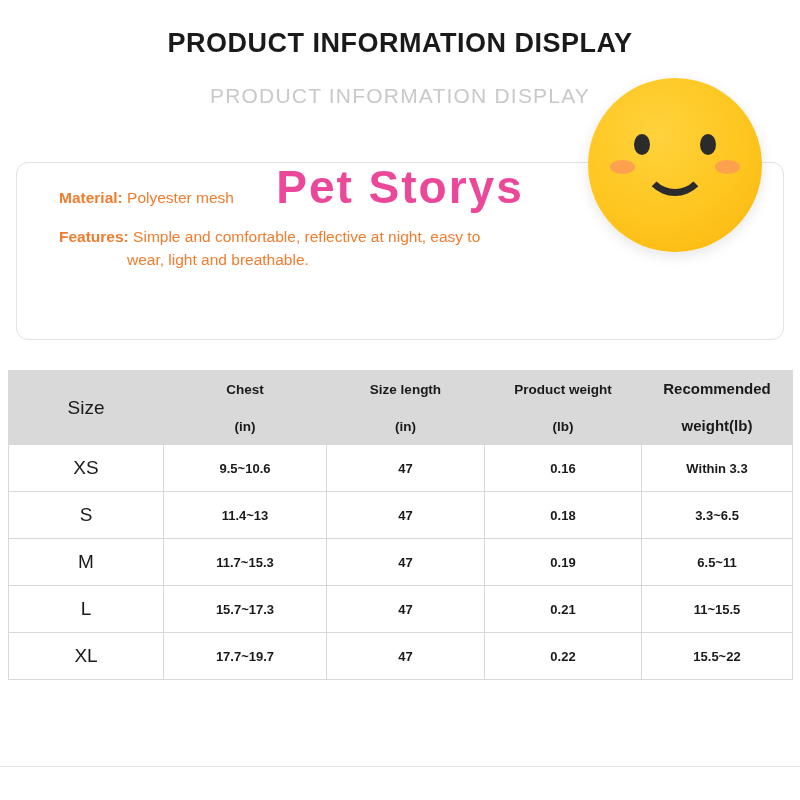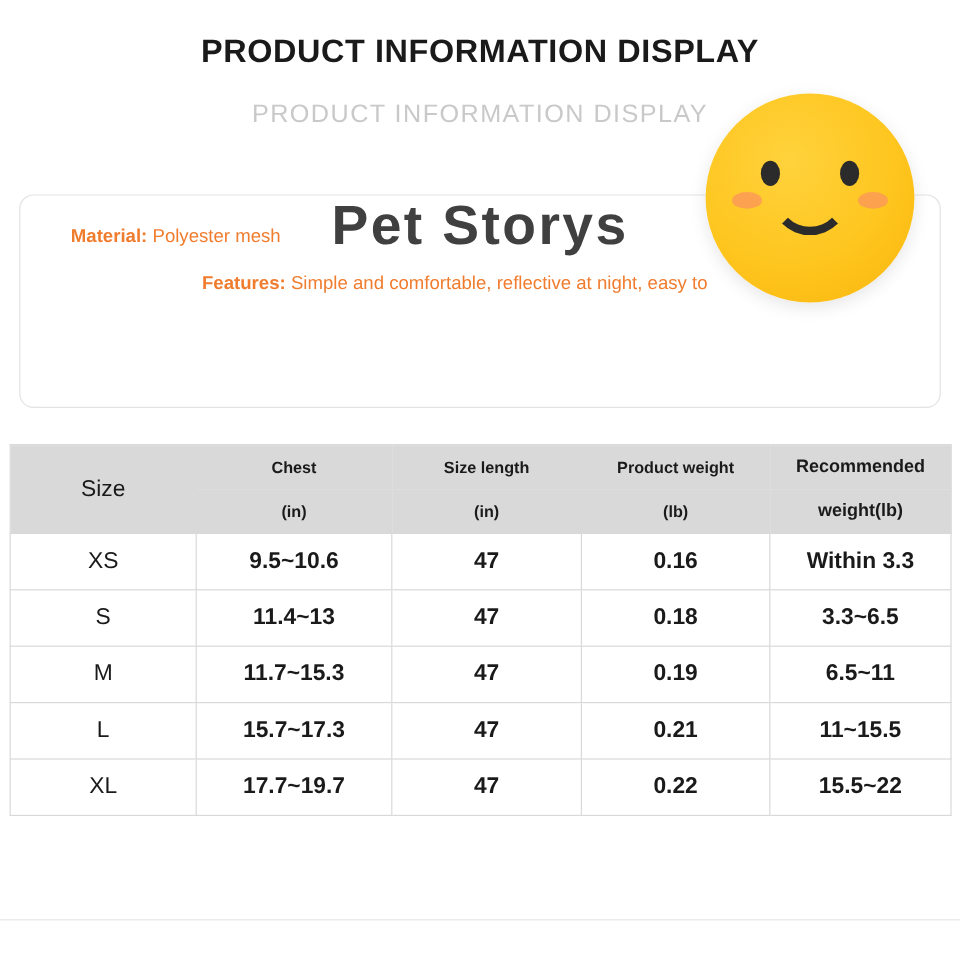--- a/index.html
+++ b/index.html
@@ -49,21 +49,21 @@
   
   .watermark {
     position: absolute;
     top: 160px;
     left: 0;
     width: 800px;
     text-align: center;
     font-size: 46px;
     font-weight: bold;
     letter-spacing: 2px;
-    color: #404040;
+    color: #ec4899;
     pointer-events: none;
     user-select: none;
   }
 
   
   .info-box {
     position: absolute;
     top: 162px;
     left: 16px;
     width: 768px;
@@ -79,21 +79,21 @@
     width: 640px;
   }
   .info-line {
     font-size: 15.5px;
     color: #f07c2e;
     line-height: 1.45;
     margin-bottom: 17px;
     font-weight: normal;
   }
   .info-line .lbl { font-weight: bold; }
-  .info-line.last { margin-bottom: 6px; text-align: center; }
+  .info-line.last { margin-bottom: 6px; }
   .info-indent { display: block; padding-left: 68px; }
 
   
   .smiley {
     position: absolute;
     top: 78px;
     left: 588px;
     width: 174px;
     height: 174px;
     border-radius: 50%;
@@ -164,21 +164,21 @@
     font-weight: normal;
   }
   thead th.rec-cell {
     font-size: 15px;
     line-height: 1.25;
   }
   tbody td {
     height: 47px;
     background: #ffffff;
     font-weight: bold;
-    font-size: 19px;
+    font-size: 13px;
   }
   tbody td.size-col {
     font-size: 19px;
     font-weight: normal;
   }
   col.c1 { width: 155px; }
   col.c2 { width: 163px; }
   col.c3 { width: 158px; }
   col.c4 { width: 157px; }
   col.c5 { width: 151px; }
@@ -203,20 +203,21 @@
 
   <div class="info-box">
     <div class="info-lines">
       <div class="info-line">
         <span class="lbl">Material:</span>
         <span>Polyester mesh</span>
       </div>
       <div class="info-line last">
         <span class="lbl">Features:</span>
         <span>Simple and comfortable, reflective at night, easy to</span>
+        <span class="info-indent">wear, light and breathable.</span>
       </div>
     </div>
   </div>
 
   <div class="smiley">
     <div class="cheek left"></div>
     <div class="cheek right"></div>
     <div class="eye left"></div>
     <div class="eye right"></div>
     <div class="mouth"></div>

